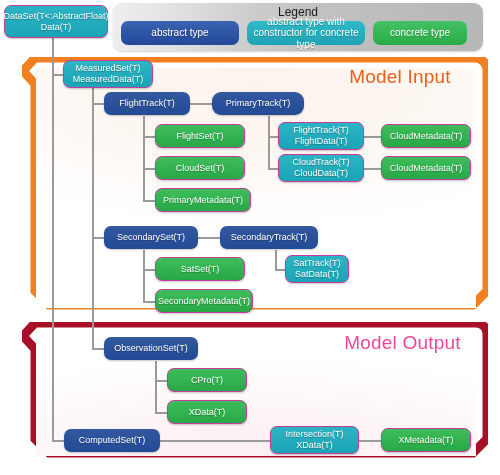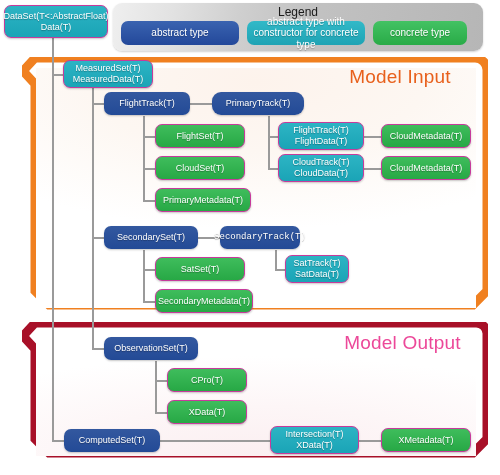--- a/index.html
+++ b/index.html
@@ -183,21 +183,21 @@
   </div>
 
   <div class="node concrete" style="left:381px;top:156px;width:90px;height:24px;">
     <span>CloudMetadata(T)</span>
   </div>
 
   <div class="node abstract" style="left:104px;top:226px;width:94px;height:23px;">
     <span>SecondarySet(T)</span>
   </div>
 
-  <div class="node abstract" style="left:220px;top:226px;width:80px;height:23px;font-family:Liberation Mono, monospace;">
+  <div class="node abstract" style="left:220px;top:226px;width:98px;height:23px;">
     <span>SecondaryTrack(T)</span>
   </div>
 
   <div class="node concrete" style="left:155px;top:257px;width:90px;height:24px;">
     <span>SatSet(T)</span>
   </div>
 
   <div class="node ctor" style="left:285px;top:255px;width:64px;height:28px;">
     <div>
       <span>SatTrack(T)</span>

